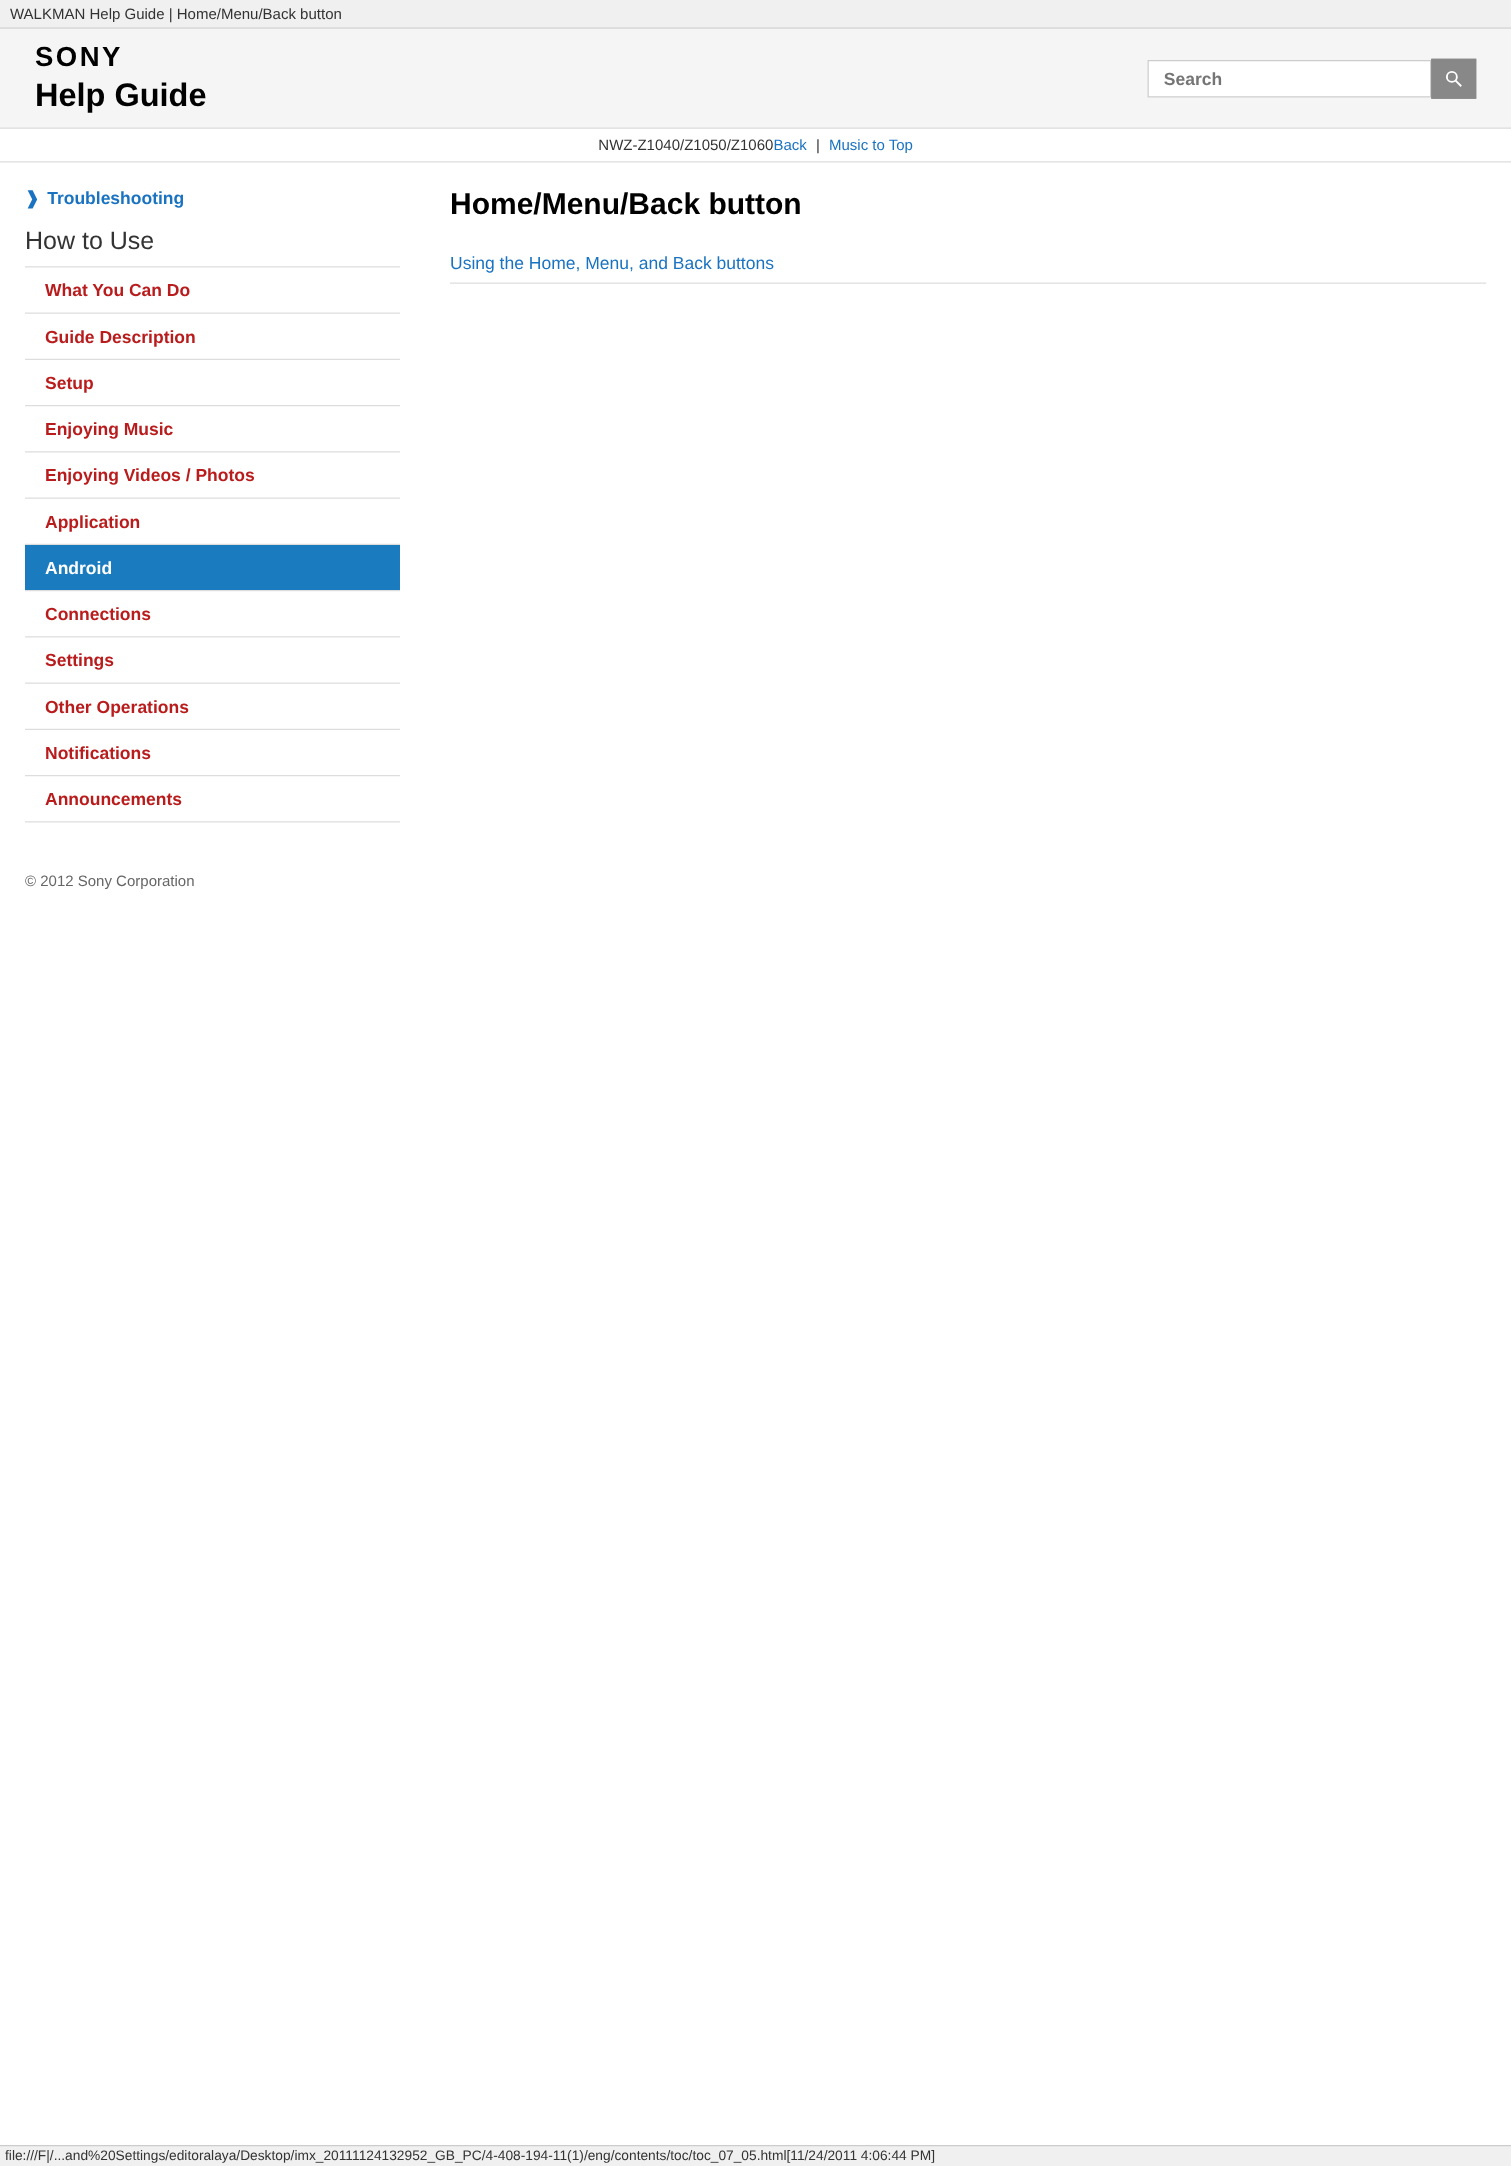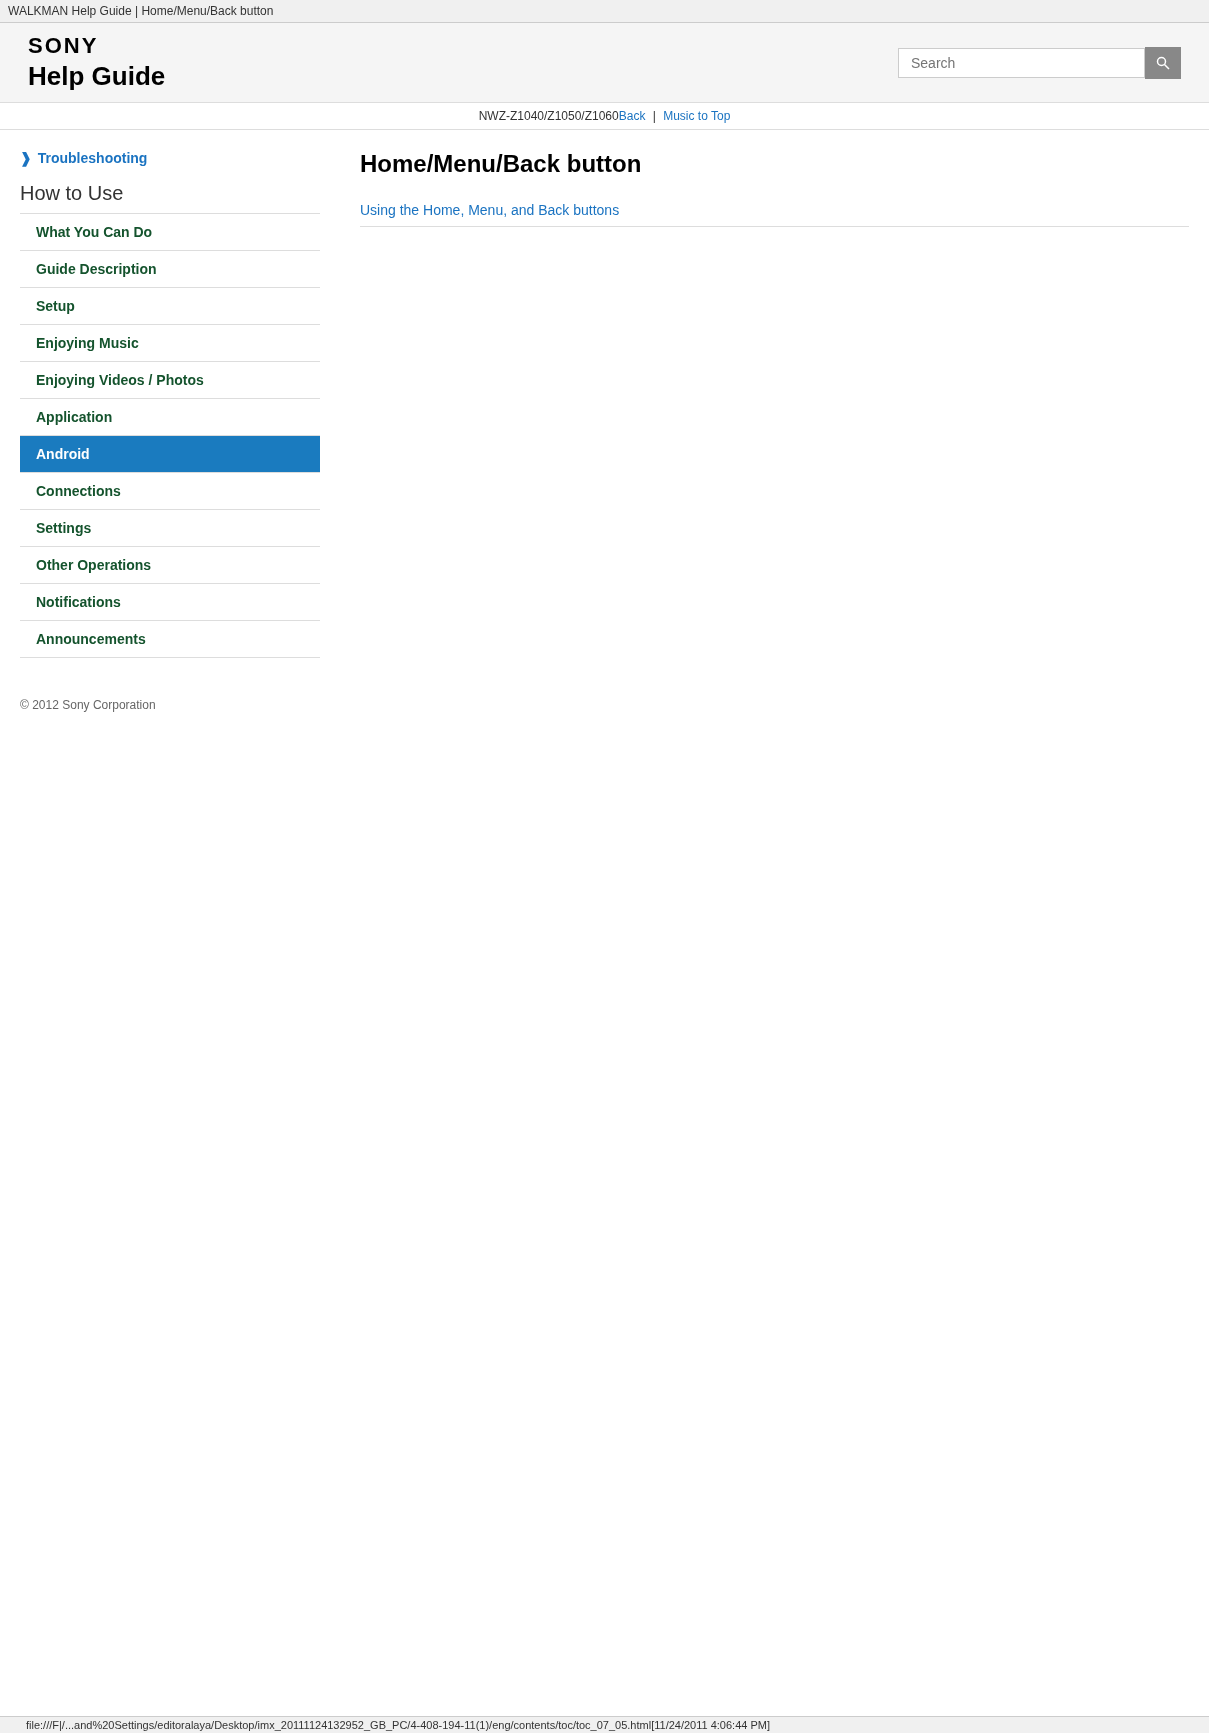--- a/index.html
+++ b/index.html
@@ -38,23 +38,24 @@
       margin-top: 2px;
     }
     .search-container {
       display: flex;
       align-items: center;
     }
     .search-input {
       border: 1px solid #ccc;
       padding: 6px 12px;
       font-size: 14px;
-      width: 247px;
+      width: 227px;
       color: #999;
       outline: none;
+      font-weight: bold;
     }
     .search-button {
       background: #888;
       border: 1px solid #888;
       padding: 6px 10px;
       cursor: pointer;
       color: #fff;
       font-size: 14px;
       width: 36px;
       height: 32px;
@@ -115,21 +116,21 @@
     }
     .sidebar-nav li {
       border-top: 1px solid #ddd;
     }
     .sidebar-nav li:last-child {
       border-bottom: 1px solid #ddd;
     }
     .sidebar-nav li a {
       display: block;
       padding: 10px 16px;
-      color: #14532d;
+      color: #b91c1c;
       text-decoration: none;
       font-size: 14px;
       font-weight: bold;
     }
     .sidebar-nav li.active a {
       background: #1a7bbf;
       color: #fff;
     }
     .main-content {
       flex: 1;
@@ -157,21 +158,21 @@
       font-size: 12px;
       color: #666;
     }
     .browser-status-bar {
       position: fixed;
       bottom: 0;
       left: 0;
       right: 0;
       background: #f0f0f0;
       border-top: 1px solid #ccc;
-      padding: 2px 26px;
+      padding: 2px 4px;
       font-size: 11px;
       color: #333;
     }
   </style>
 </head>
 <body>
 
 <div class="browser-title-bar">
   <span>WALKMAN Help Guide | Home/Menu/Back button</span>
 </div>

